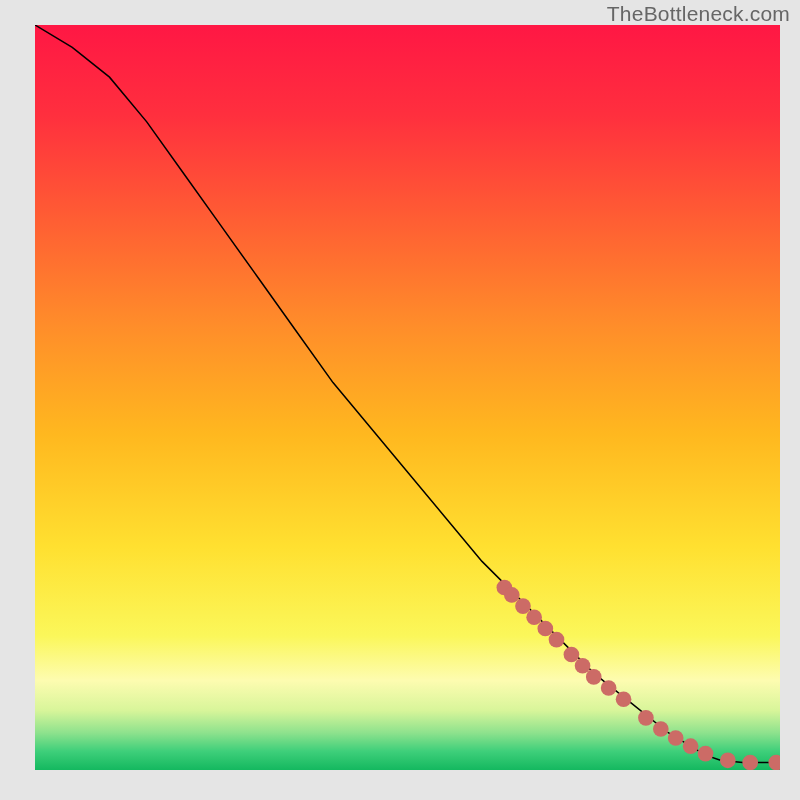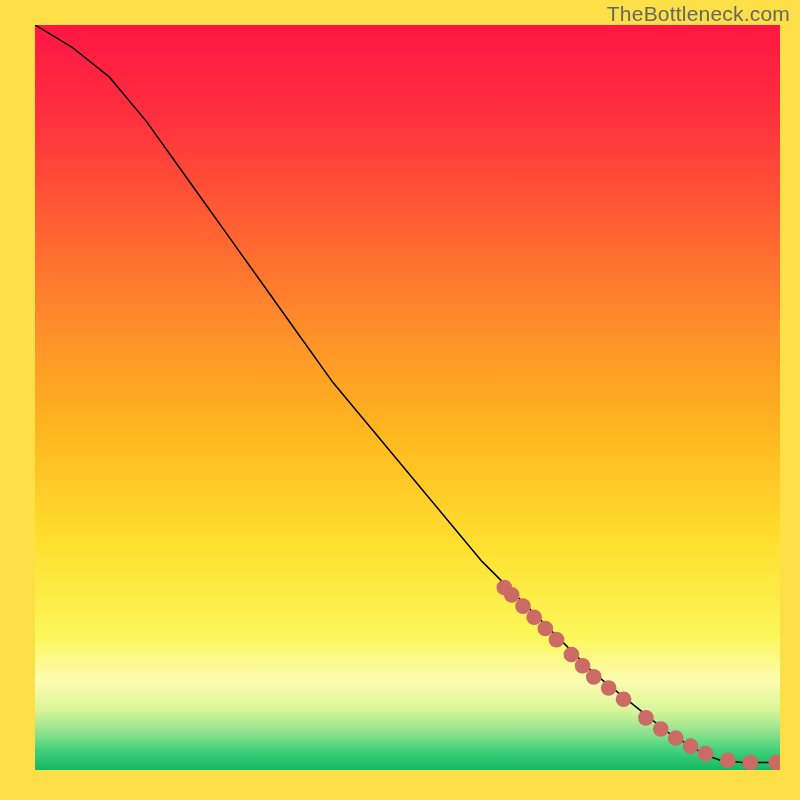--- a/index.html
+++ b/index.html
@@ -8,21 +8,21 @@
     width: 800px;
     height: 800px;
     background: #000;
     font-family: Arial, Helvetica, sans-serif;
     overflow: hidden;
   }
   .frame {
     position: relative;
     width: 800px;
     height: 800px;
-    background: #fde047;
+    background: #e5e5e5;
   }
   .watermark {
     position: absolute;
     top: 2px;
     right: 10px;
     color: #666;
     font-size: 21px;
     font-weight: 500;
     letter-spacing: 0.2px;
     z-index: 5;

